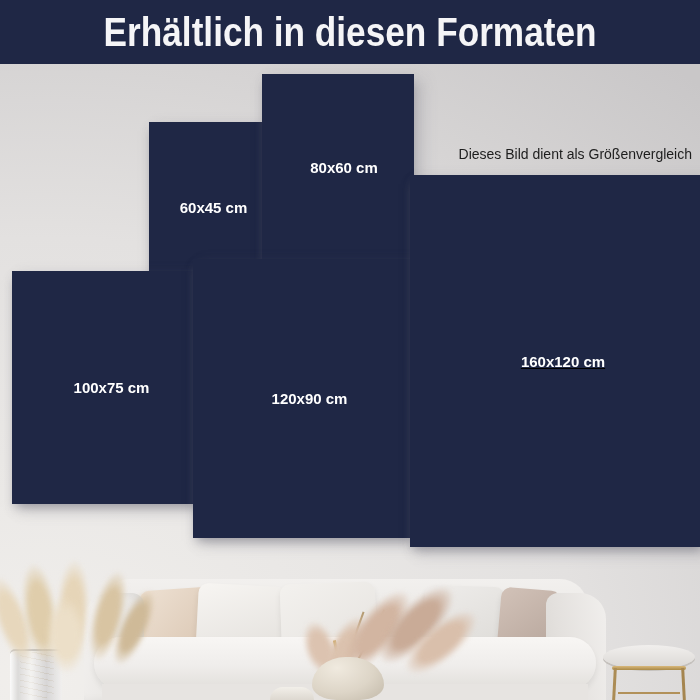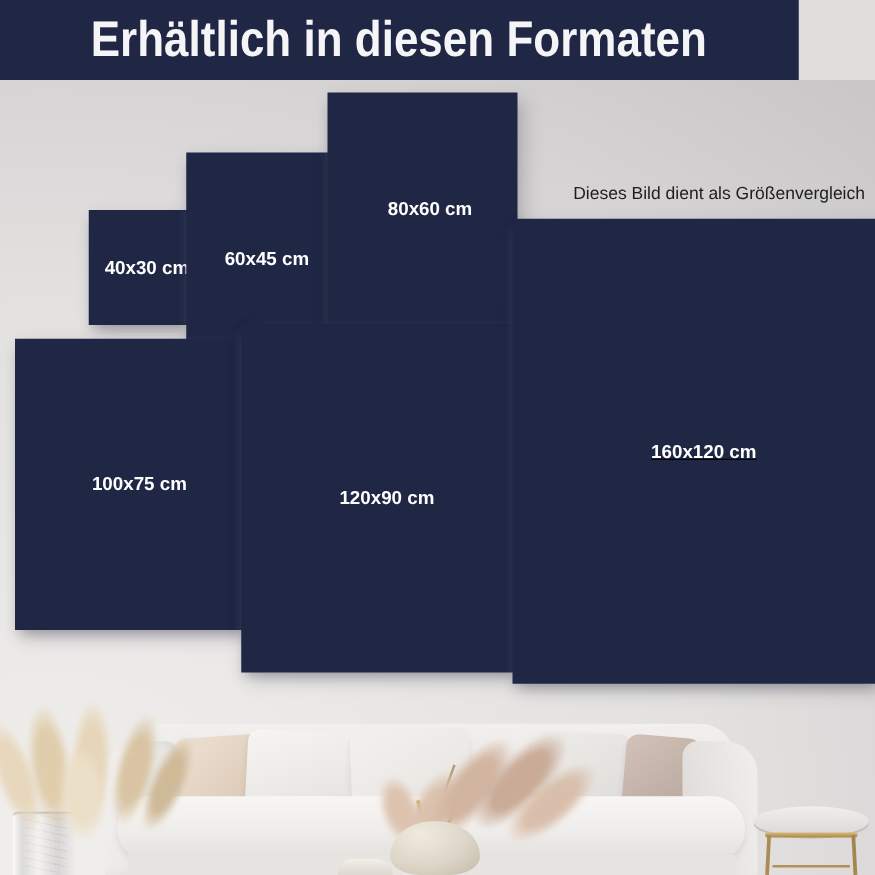--- a/index.html
+++ b/index.html
@@ -1,20 +1,20 @@
 <!DOCTYPE html>
 <html style="--navy: #1f2745; --label-text: #ffffff; --note-text: #1d1d1d; --wall-light: #f1efec; --wall-mid: #e3e1e0; --wall-dark: #c9c7c8;"><head>
 <meta charset="utf-8">
 <style>
   html,body{margin:0;padding:0;width:700px;height:700px;overflow:hidden;
     font-family:"Liberation Sans", sans-serif;}
   #app{position:relative;width:700px;height:700px;background:#e0dedd;}
 
   
-  .banner{position:absolute;left:0;top:0;width:639px;height:64px;
+  .banner{position:absolute;left:0;top:0;width:700px;height:64px;
     background:var(--navy,#1f2745);display:flex;align-items:center;justify-content:center;}
   .banner .title{color:#f5f5f7;font-size:40px;font-weight:700;white-space:nowrap;
     transform:scaleX(.88);letter-spacing:0;}
 
   
   .wall{position:absolute;left:0;top:64px;width:700px;height:636px;
     background:radial-gradient(140% 125% at 6% 96%,
       var(--wall-light,#f1efec) 0%, var(--wall-mid,#e3e1e0) 55%, var(--wall-dark,#c9c7c8) 100%);}
 
   
@@ -109,23 +109,20 @@
 <body>
 
 <div id="app">
 
   <div class="wall"></div>
 
   <div class="banner">
     <span class="title">Erhältlich in diesen Formaten</span>
   </div>
 
-  <div class="canvas c40">
-    <span class="size-label">40x30 cm</span>
-  </div>
   <div class="canvas c60">
     <span class="size-label">60x45 cm</span>
   </div>
   <div class="canvas c80">
     <span class="size-label">80x60 cm</span>
   </div>
   <div class="canvas c100">
     <span class="size-label">100x75 cm</span>
   </div>
   <div class="canvas c120">

